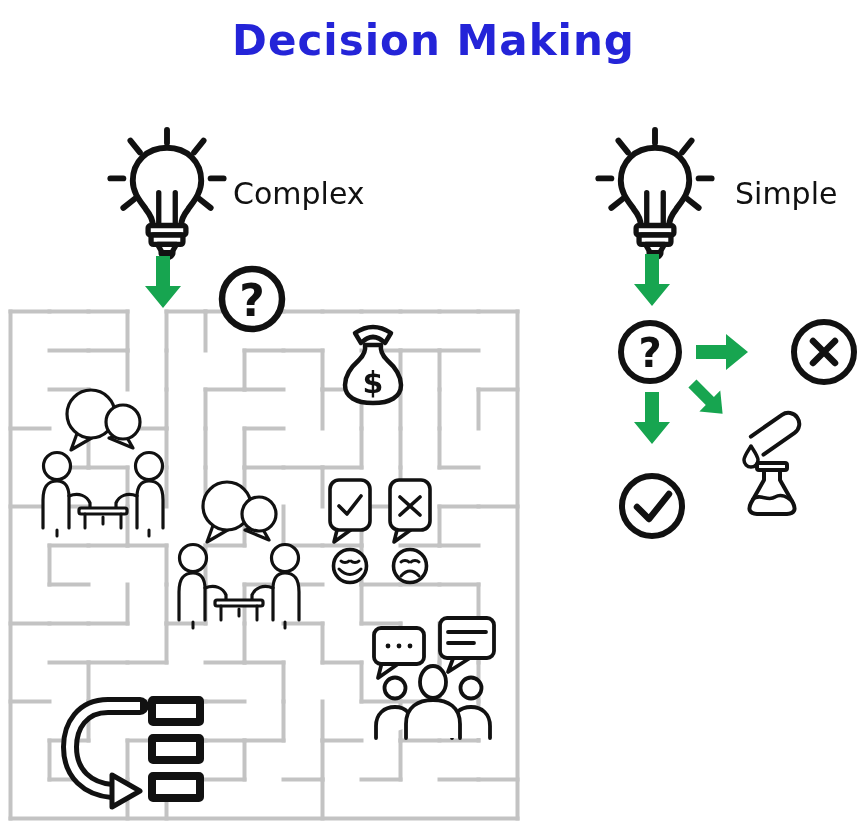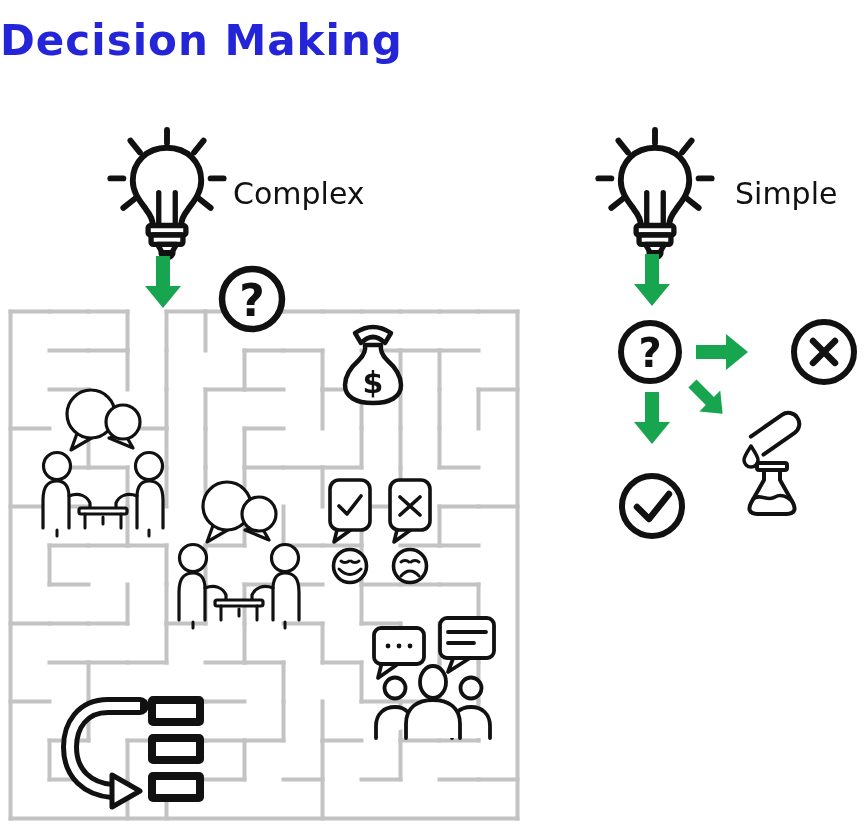--- a/index.html
+++ b/index.html
@@ -1,21 +1,21 @@
 <!DOCTYPE html>
 <html style="--blue: #2424d8; --green: #17a550; --maze: #c3c3c3; --ink: #111111;"><head>
 <meta charset="utf-8">
 <style>
   :root{
     --blue:#2424d8; --green:#17a550; --maze:#c3c3c3; --ink:#111111;
   }
   html,body{margin:0;padding:0;background:#fff;}
   .stage{position:relative;width:867px;height:831px;background:#fff;overflow:hidden;
          font-family:"DejaVu Sans",sans-serif;}
-  .title{position:absolute;left:0;right:0;top:16px;text-align:left;
+  .title{position:absolute;left:0;right:0;top:16px;text-align:center;
          font-size:42px;font-weight:bold;color:var(--blue);letter-spacing:1px;}
   .side-label{position:absolute;font-size:30px;color:var(--ink);}
   .label-complex{left:233px;top:176px;}
   .label-simple{left:735px;top:176px;}
   svg{position:absolute;left:0;top:0;}
   #maze line{stroke:var(--maze);stroke-width:4;stroke-linecap:square;}
   .ink{stroke:var(--ink);fill:none;stroke-linecap:round;stroke-linejoin:round;}
   .inkf{stroke:var(--ink);fill:#fff;stroke-linecap:round;stroke-linejoin:round;}
   .dot{fill:var(--ink);stroke:none;}
   .gfill{fill:var(--green);stroke:none;}

